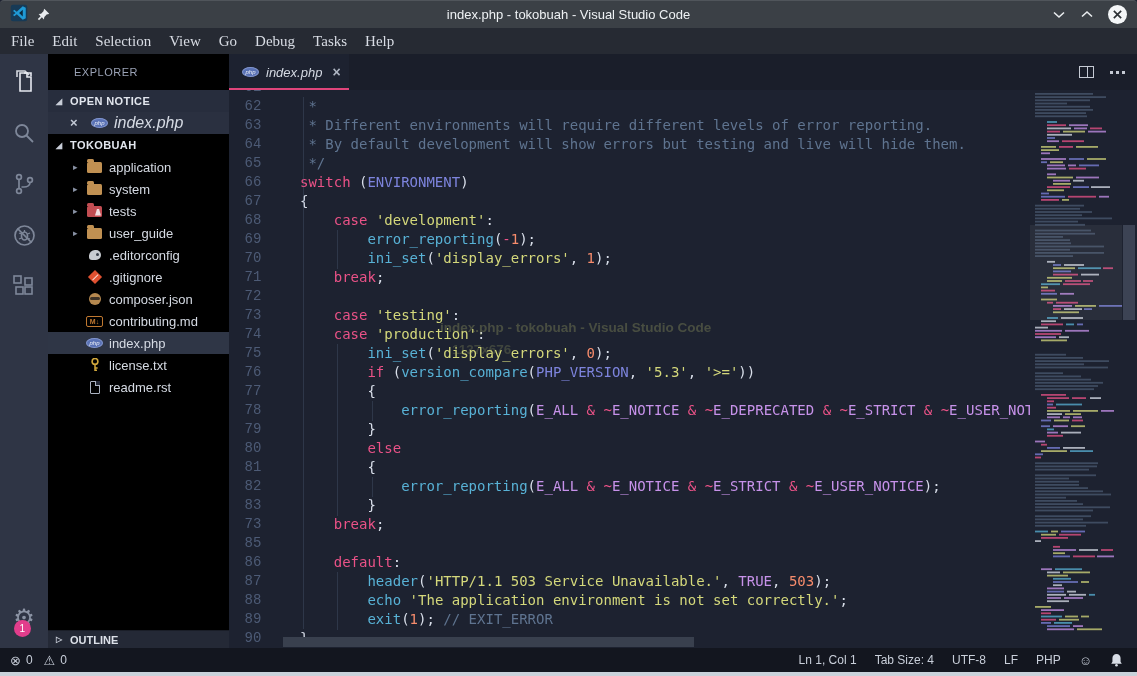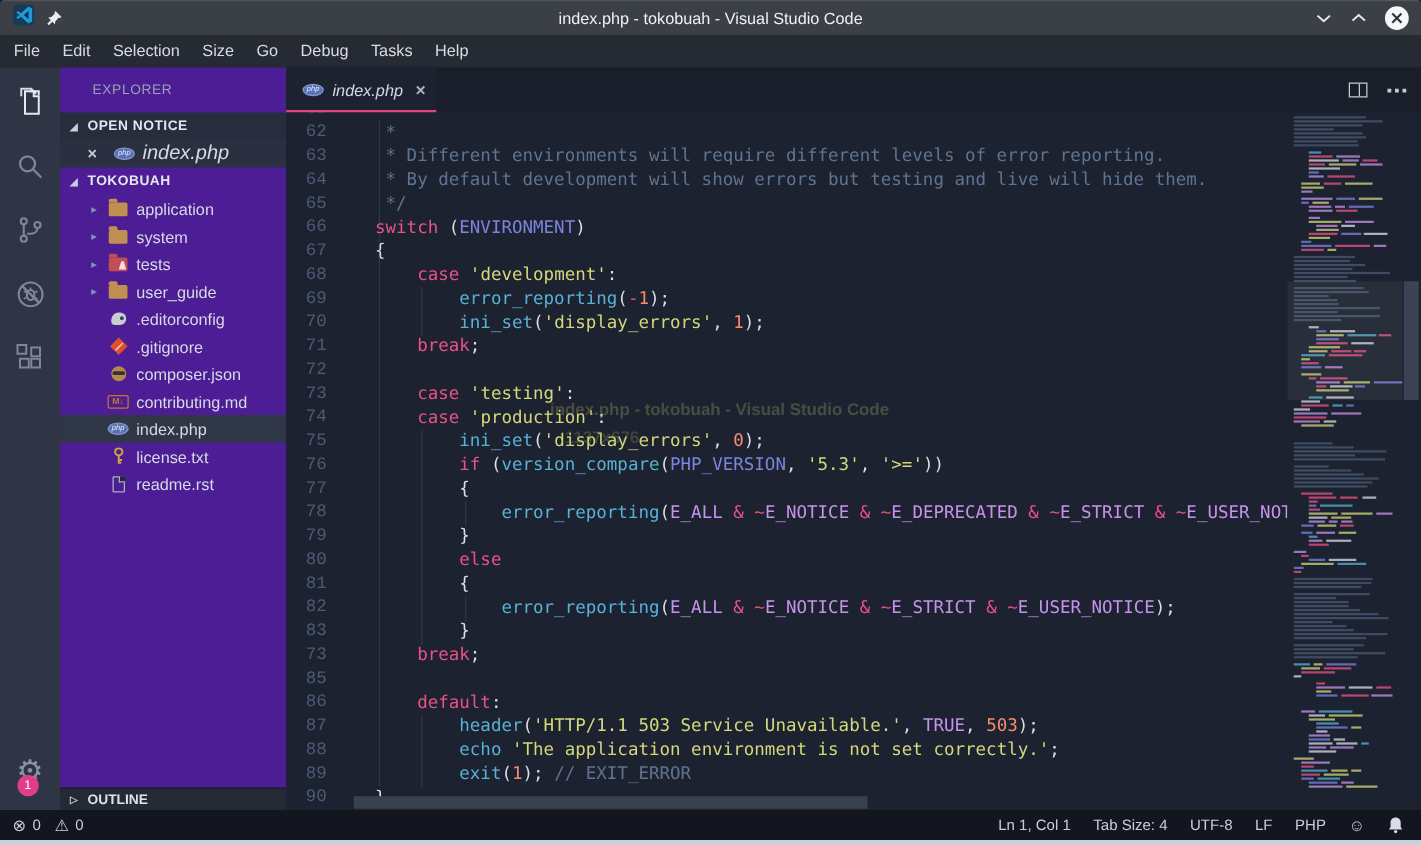--- a/index.html
+++ b/index.html
@@ -12,36 +12,36 @@
   .tb-left { display:flex; align-items:center; gap:9px; padding-left:10px; }
   .tb-title { position:absolute; left:0; right:0; text-align:center; font-size:13px; color:#eef1f4; pointer-events:none; }
   .tb-controls { margin-left:auto; display:flex; align-items:center; gap:14px; padding-right:10px; }
   .tb-chev svg { display:block; }
   .tb-close { width:19px; height:19px; border-radius:50%; background:#f4f6f8; display:flex; align-items:center; justify-content:center; }
   .tb-close svg { display:block; }
   .pin-icon svg { display:block; }
 
   
   .menubar { height:26px; background:#262a33; display:flex; align-items:center; padding-left:2px; }
-  .menu-item { color:#d8dce4; font-size:13px; padding:0 9px; line-height:26px; cursor:default; }
+  .menu-item { color:#d8dce4; font-size:15px; padding:0 9px; line-height:26px; cursor:default;font-family:Liberation Serif, serif; }
 
   
   .main { height:594px; display:flex; }
 
   
   .activitybar { width:48px; background:#2f3545; display:flex; flex-direction:column; align-items:center; position:relative; }
   .ab-icon { width:48px; height:46px; display:flex; align-items:center; justify-content:center; margin-top:5px; }
   .ab-icon svg { display:block; }
   .ab-bottom { position:absolute; bottom:18px; left:0; width:48px; display:flex; justify-content:center; }
   .gear { font-size:24px; color:#8b93a4; line-height:24px; position:relative; }
   .ab-badge { position:absolute; right:4px; bottom:-7px; width:17px; height:17px; border-radius:50%;
               background:var(--badge); color:#fff; font-size:10px; display:flex; align-items:center; justify-content:center; }
 
   
-  .sidebar { width:181px; background:#4c1d95; position:relative; color:#d5dae3; overflow:hidden; }
+  .sidebar { width:181px; background:#000000; position:relative; color:#d5dae3; overflow:hidden; }
   .sb-title { height:36px; line-height:36px; padding-left:26px; font-size:11px; letter-spacing:0.5px; color:#9aa2b5; }
   .sb-section { height:22px; display:flex; align-items:center; font-size:11px; font-weight:bold; color:#e2e6ee; letter-spacing:0.4px; }
   .sb-section .twist { width:10px; margin-left:8px; margin-right:4px; font-size:8px; color:#c8cdd8; }
   .sb-openeditors-hdr { background:#272d3d; }
   .oe-row { height:22px; display:flex; align-items:center; background:#2a3040; }
   .oe-close { width:12px; margin-left:22px; margin-right:6px; color:#c3cad6; font-size:13px; font-weight:bold; line-height:12px; }
   .tree { }
   .tree-row { height:22px; display:flex; align-items:center; font-size:13px; }
   .tree-row.selected { background:#2f3646; }
   .tree-chev { width:10px; margin-left:25px; font-size:9px; color:#8a93a6; }
@@ -146,21 +146,21 @@
           <path d="M2 2l8 8M10 2l-8 8" stroke="#2d3136" stroke-width="1.8"></path>
         </svg>
     </span>
   </div>
 </div>
 
 <div class="menubar" id="menubar">
     <span class="menu-item">File</span>
     <span class="menu-item">Edit</span>
     <span class="menu-item">Selection</span>
-    <span class="menu-item">Size</span>
+    <span class="menu-item">View</span>
     <span class="menu-item">Go</span>
     <span class="menu-item">Debug</span>
     <span class="menu-item">Tasks</span>
     <span class="menu-item">Help</span>
   </div>
 
 <div class="main">
 
   <div class="activitybar">
     <div class="ab-icon">

